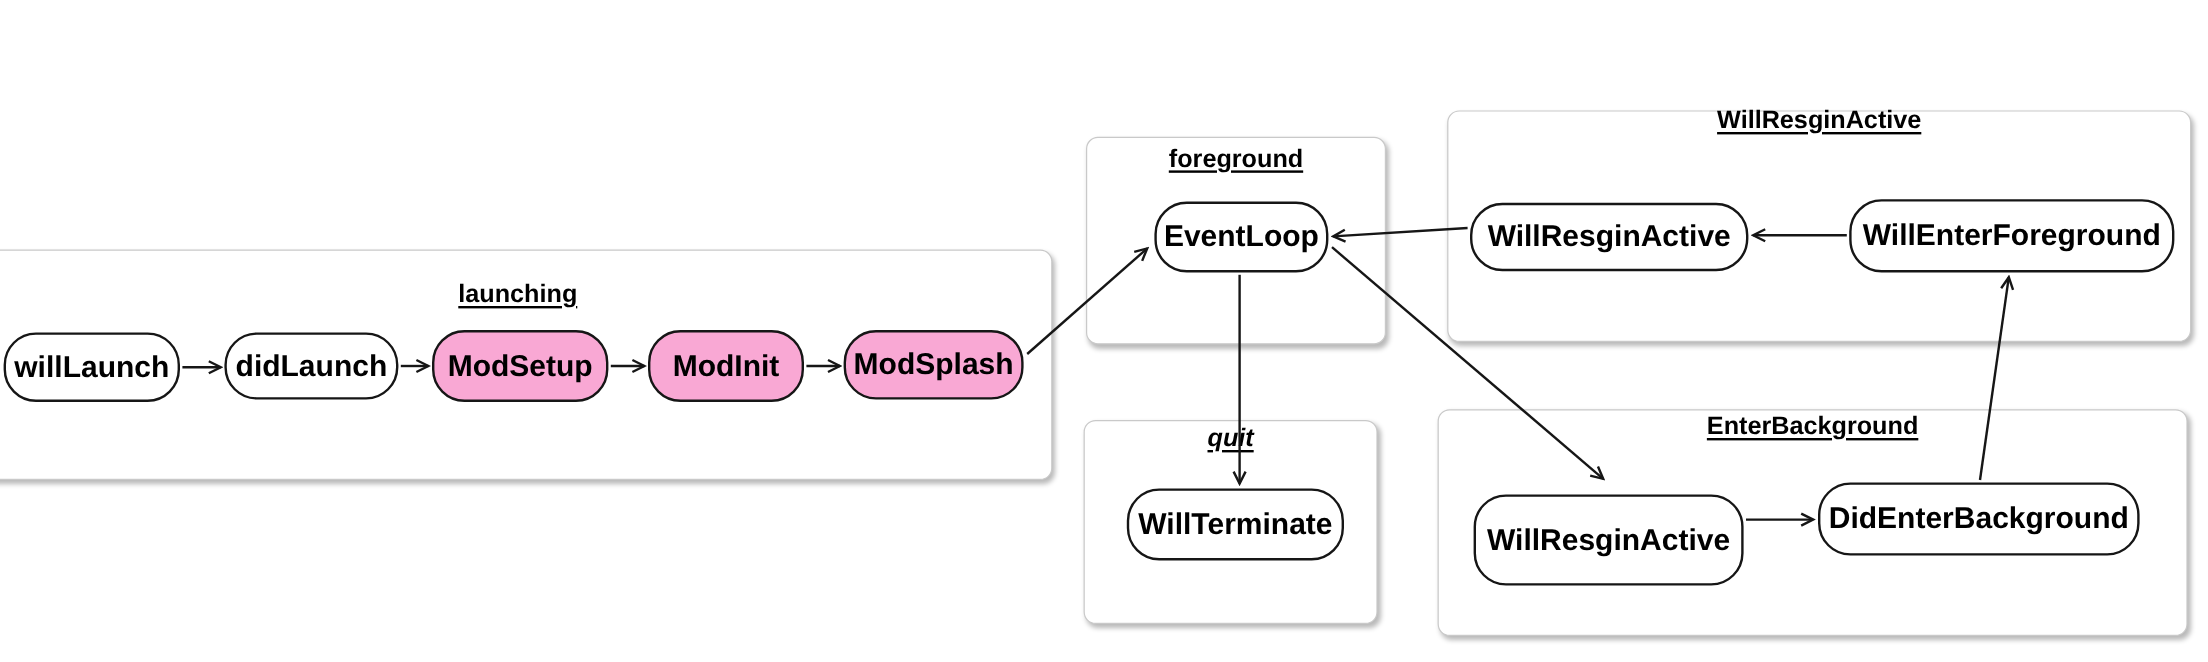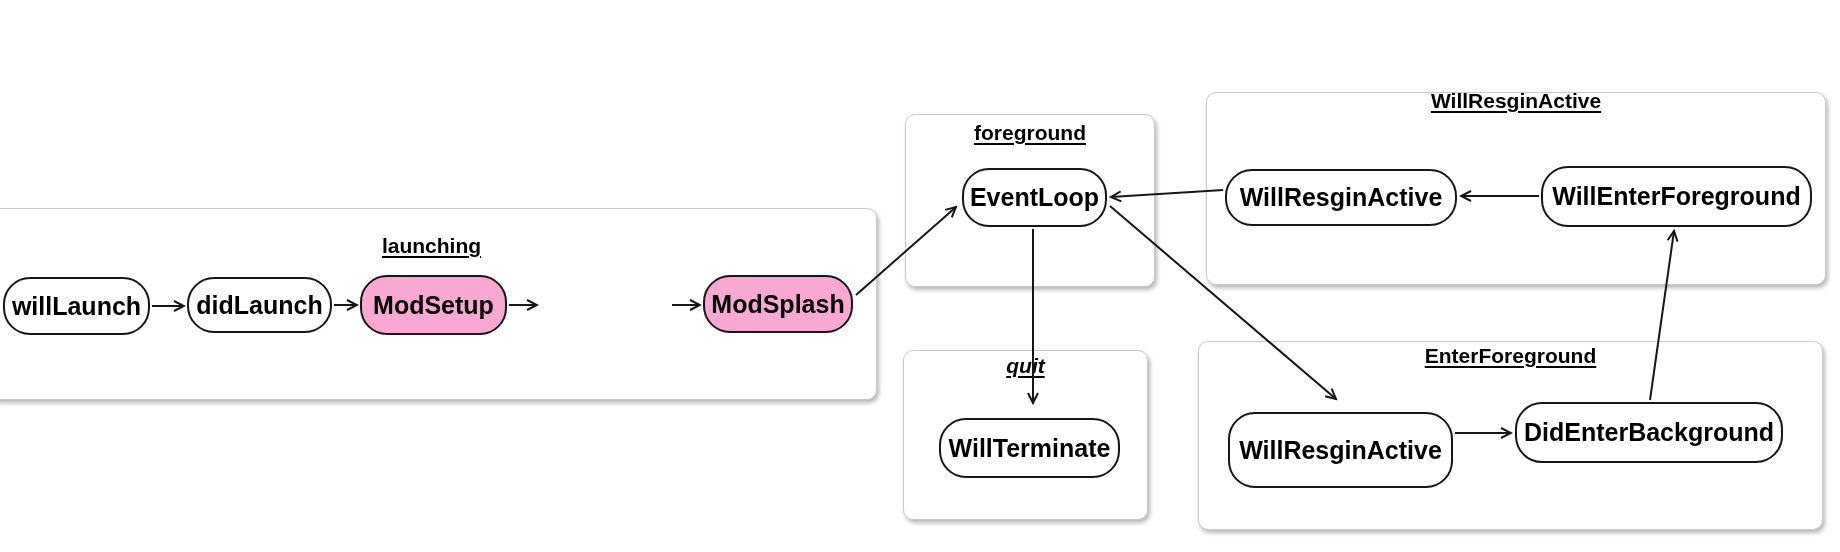--- a/index.html
+++ b/index.html
@@ -61,21 +61,21 @@
       <div class="group" style="left: 905px; top: 114px; width: 250px; height: 173px; padding-left: 20px;">
         <div class="group-label" style="top: 6px;">foreground</div>
       </div>
       <div class="group" style="left: 903px; top: 350px; width: 245px; height: 170px; font-style: italic;">
         <div class="group-label" style="top: 3px;">quit</div>
       </div>
       <div class="group" style="left: 1206px; top: 92px; width: 620px; height: 193px;">
         <div class="group-label" style="top: -4px;">WillResginActive</div>
       </div>
       <div class="group" style="left: 1198px; top: 341px; width: 625px; height: 189px;">
-        <div class="group-label" style="top: 2px;">EnterForeground</div>
+        <div class="group-label" style="top: 2px;">EnterBackground</div>
       </div>
     </div>
   <div class="layer edges-layer">
     <svg class="edges" width="1840" height="552" viewBox="0 0 1840 552">
       <defs>
         <marker id="arrow" viewBox="0 0 14 14" refX="12" refY="7" markerWidth="14" markerHeight="14" orient="auto" markerUnits="userSpaceOnUse">
           <path d="M2,2 L12,7 L2,12" fill="none" stroke="#161616" stroke-width="2"></path>
         </marker>
       </defs>
       <g id="edge-group">
@@ -96,33 +96,36 @@
   <div class="layer nodes-layer">
       <div class="node" style="left: 3px; top: 277px; width: 147px; height: 58px;">
         <span>willLaunch</span>
       </div>
       <div class="node" style="left: 187px; top: 277px; width: 145px; height: 56px;">
         <span>didLaunch</span>
       </div>
       <div class="node green" style="left: 360px; top: 275px; width: 147px; height: 60px;">
         <span>ModSetup</span>
       </div>
+      <div class="node green" style="left: 540px; top: 275px; width: 130px; height: 60px;">
+        <span>ModInit</span>
+      </div>
       <div class="node green" style="left: 703px; top: 275px; width: 150px; height: 58px;">
         <span>ModSplash</span>
       </div>
       <div class="node" style="left: 962px; top: 168px; width: 145px; height: 59px;">
         <span>EventLoop</span>
       </div>
       <div class="node" style="left: 1225px; top: 169px; width: 232px; height: 57px;">
         <span>WillResginActive</span>
       </div>
       <div class="node" style="left: 1541px; top: 166px; width: 271px; height: 61px;">
         <span>WillEnterForeground</span>
       </div>
-      <div class="node" style="left: 939px; top: 407px; width: 181px; height: 60px; margin-top: 11px;">
+      <div class="node" style="left: 939px; top: 407px; width: 181px; height: 60px;">
         <span>WillTerminate</span>
       </div>
       <div class="node" style="left: 1228px; top: 412px; width: 225px; height: 76px;">
         <span>WillResginActive</span>
       </div>
       <div class="node" style="left: 1515px; top: 402px; width: 268px; height: 61px;">
         <span>DidEnterBackground</span>
       </div>
     </div>
 </div>

